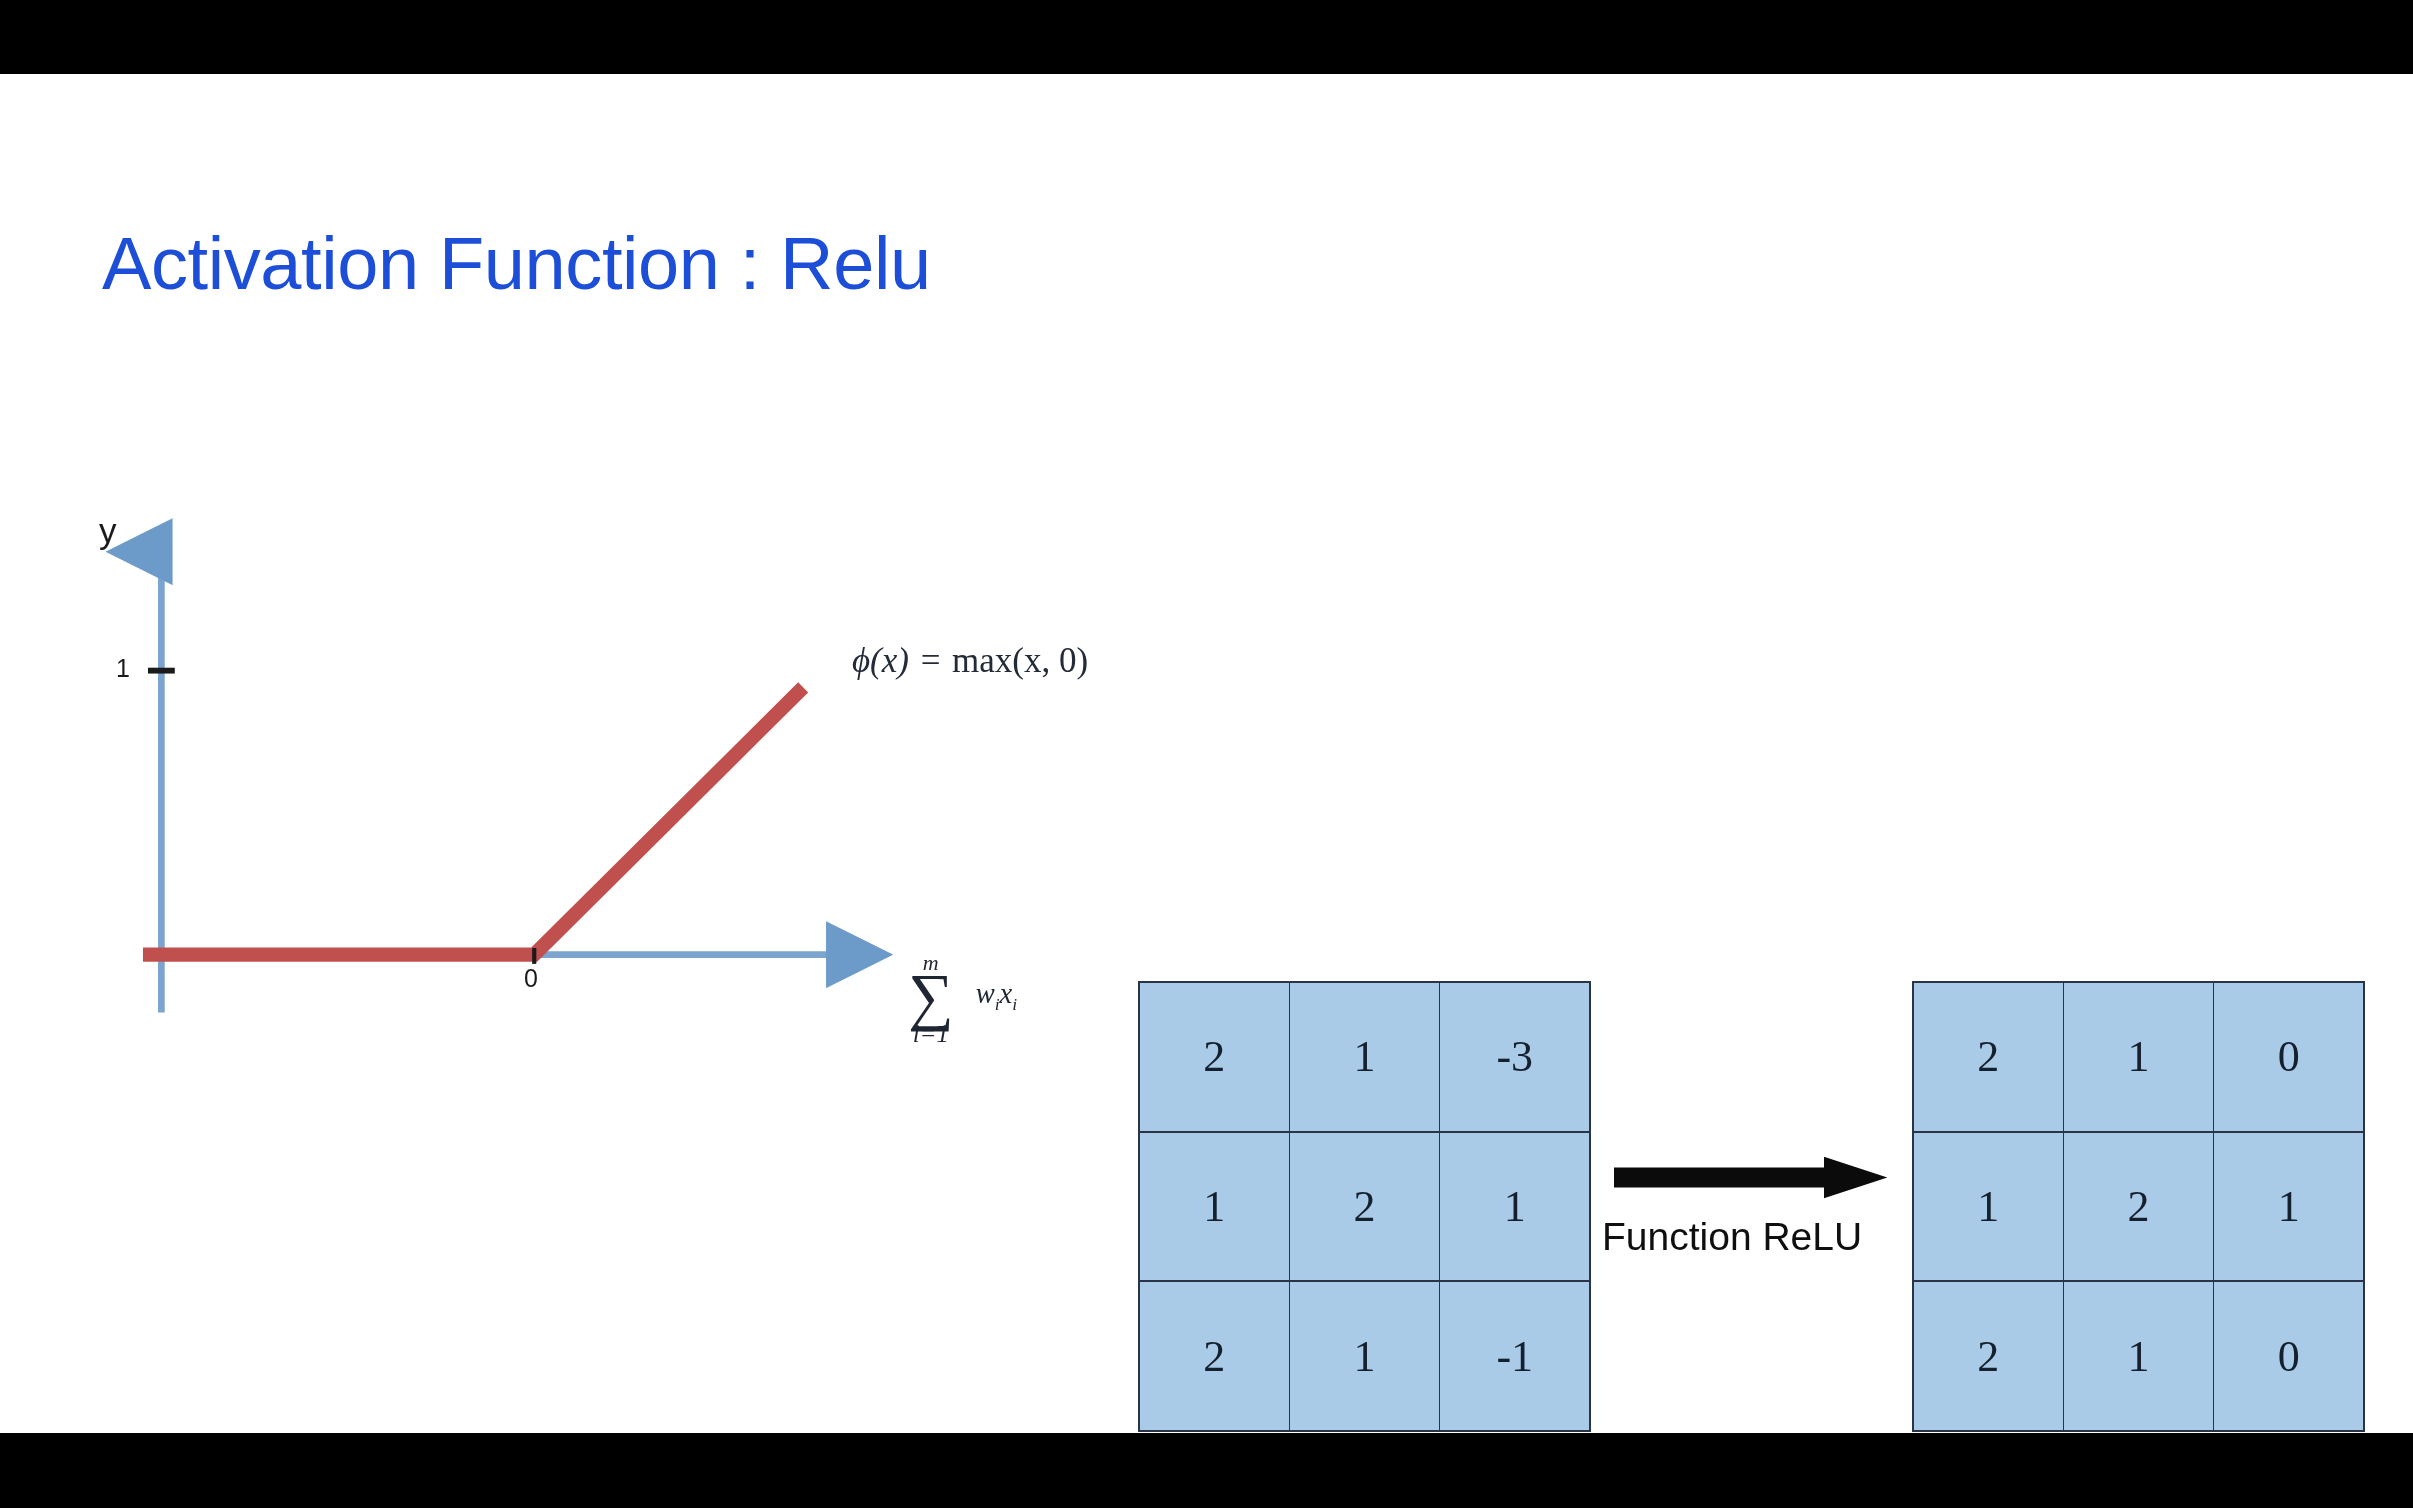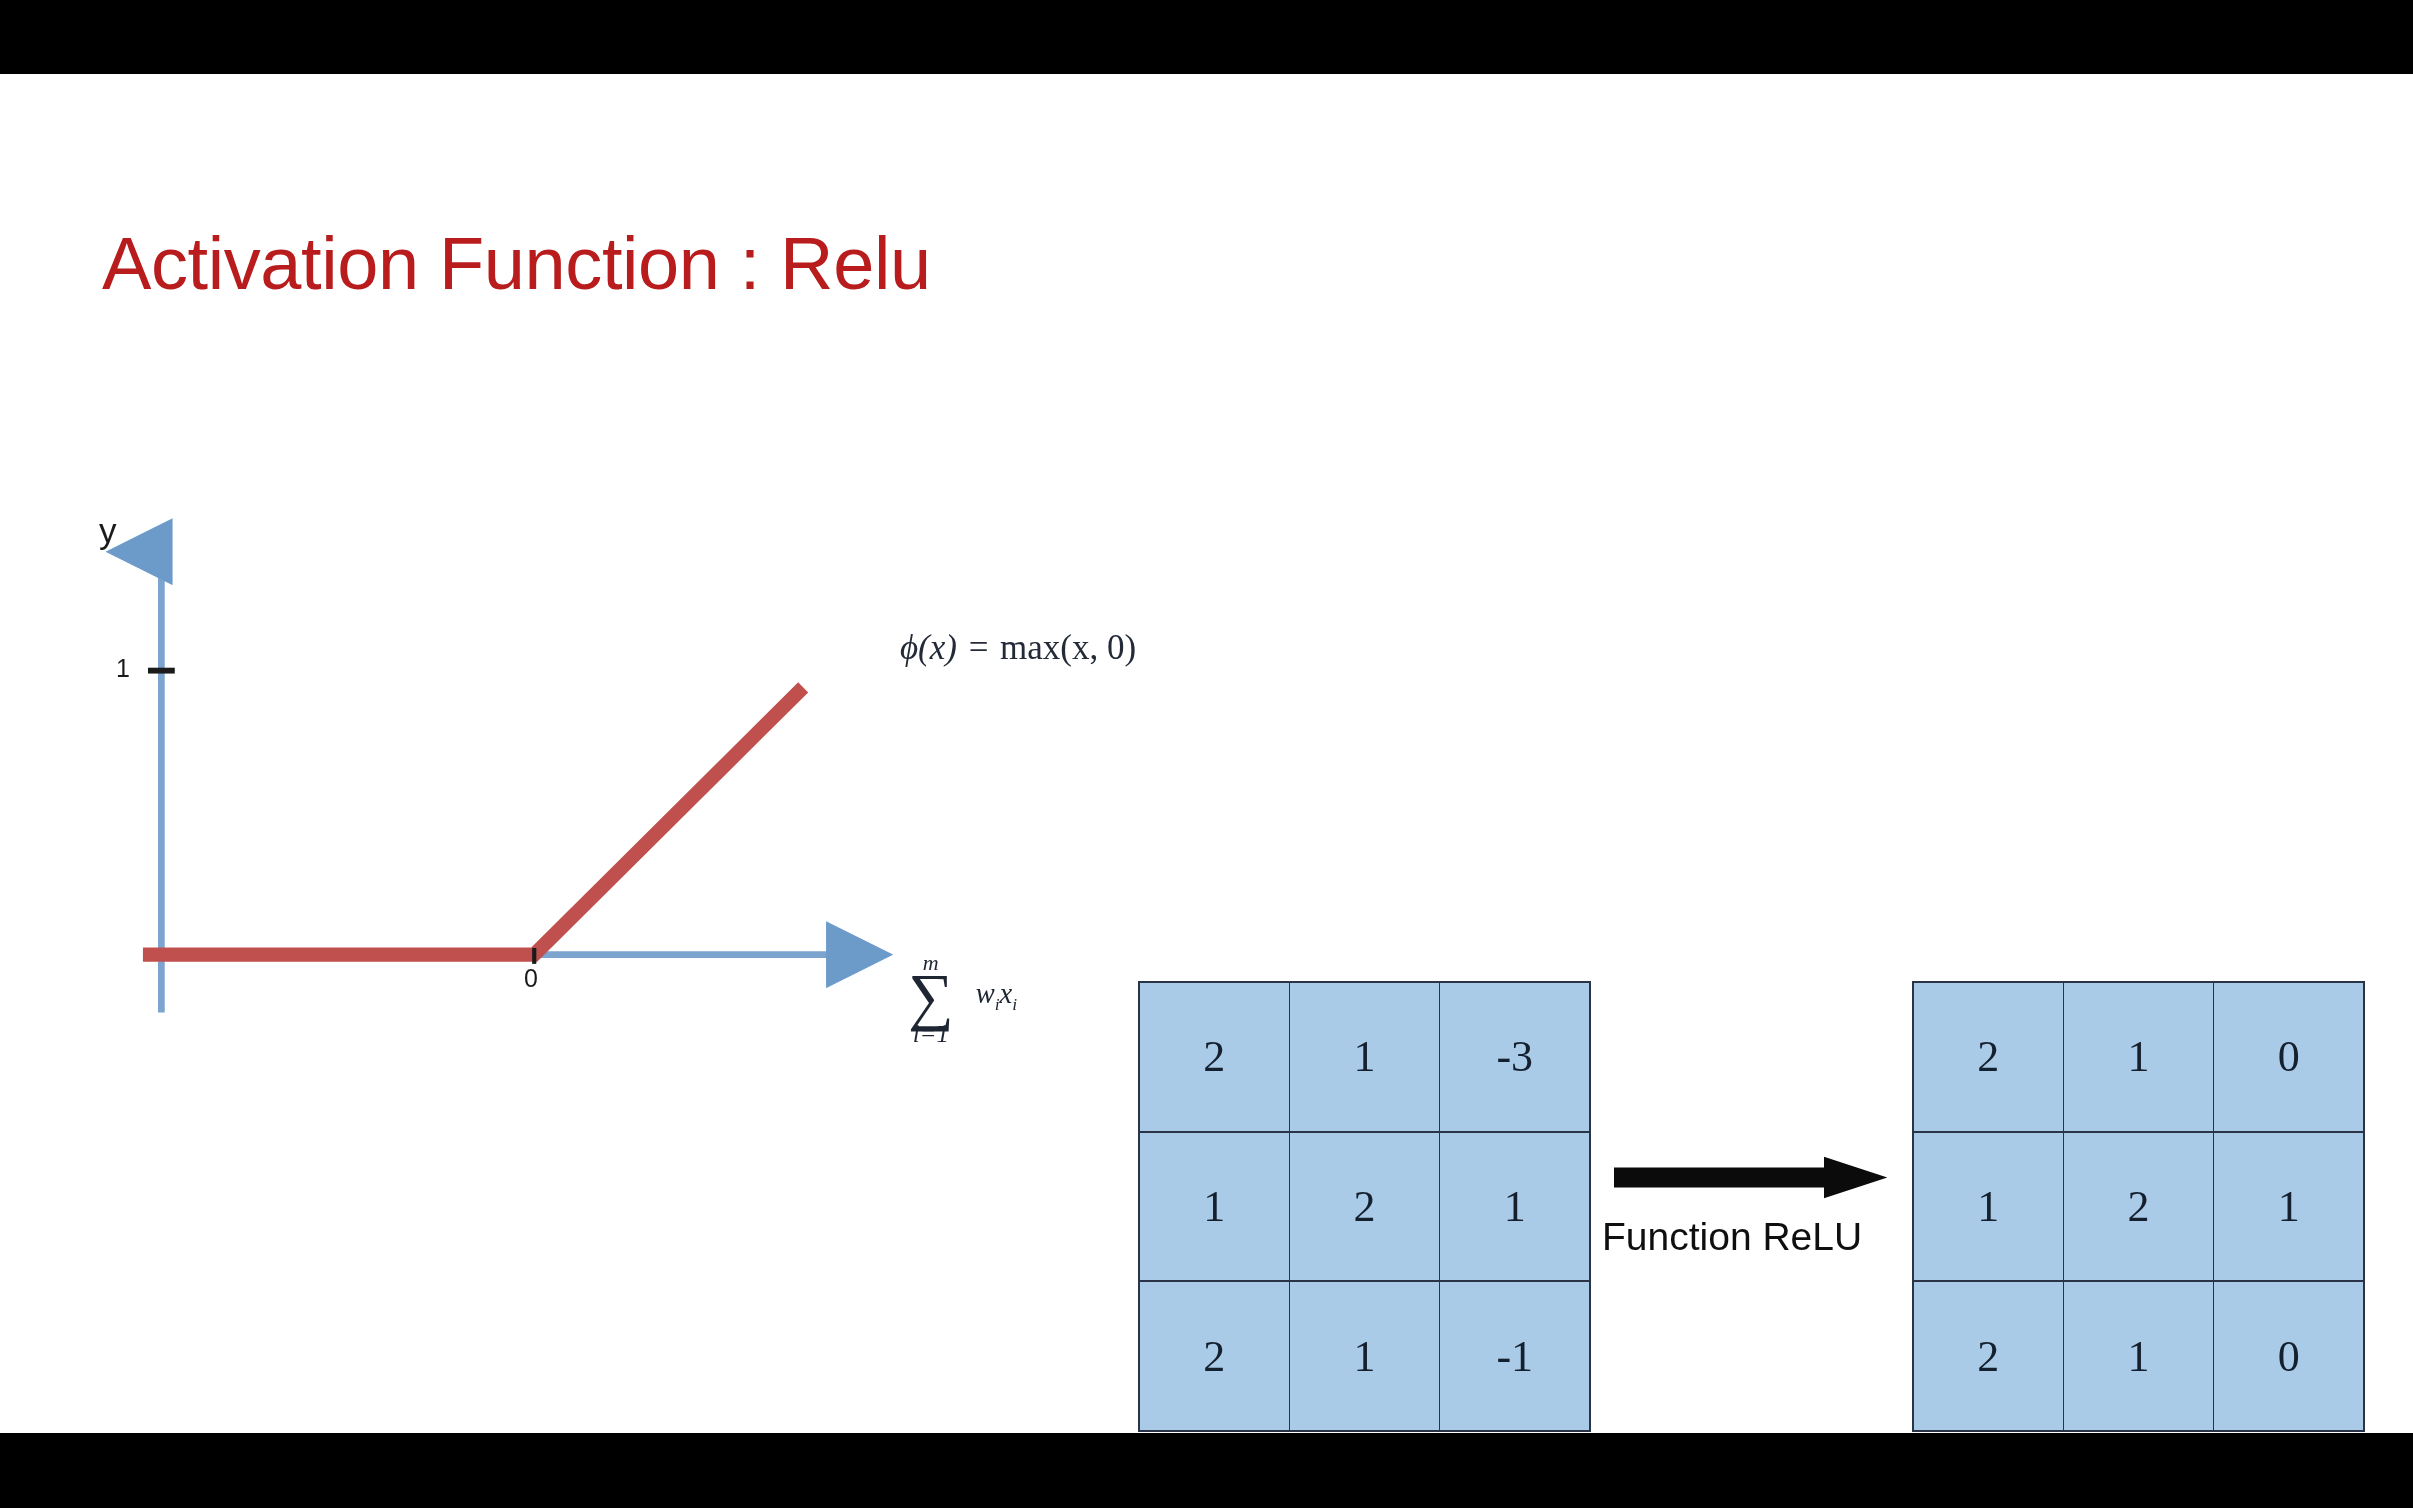--- a/index.html
+++ b/index.html
@@ -41,21 +41,21 @@
   }
 
   
   #slide-title {
     position: absolute;
     left: 102px;
     top: 153px;
     font-size: 74px;
     line-height: 1.0;
     font-weight: 400;
-    color: #b91c1c;
+    color: #1d4ed8;
     letter-spacing: -0.4px;
     white-space: nowrap;
     font-family: "Liberation Sans", sans-serif;
   }
 
   
   #rectifier-button {
     position: absolute;
     left: 282px;
     top: 404px;
@@ -104,26 +104,25 @@
   #origin-label-0 {
     left: 524px;
     top: 890px;
     font-size: 25px;
   }
 
   
   #formula-phi {
     position: absolute;
     left: 852px;
-    top: 554px;
+    top: 567px;
     font-size: 35px;
     color: #242b38;
     font-family: "Liberation Serif", serif;
     white-space: nowrap;
-    margin-left: 48px;
   }
   #formula-phi .ital { font-style: italic; }
 
   
   #formula-sum {
     position: absolute;
     left: 908px;
     top: 878px;
     display: flex;
     align-items: center;

